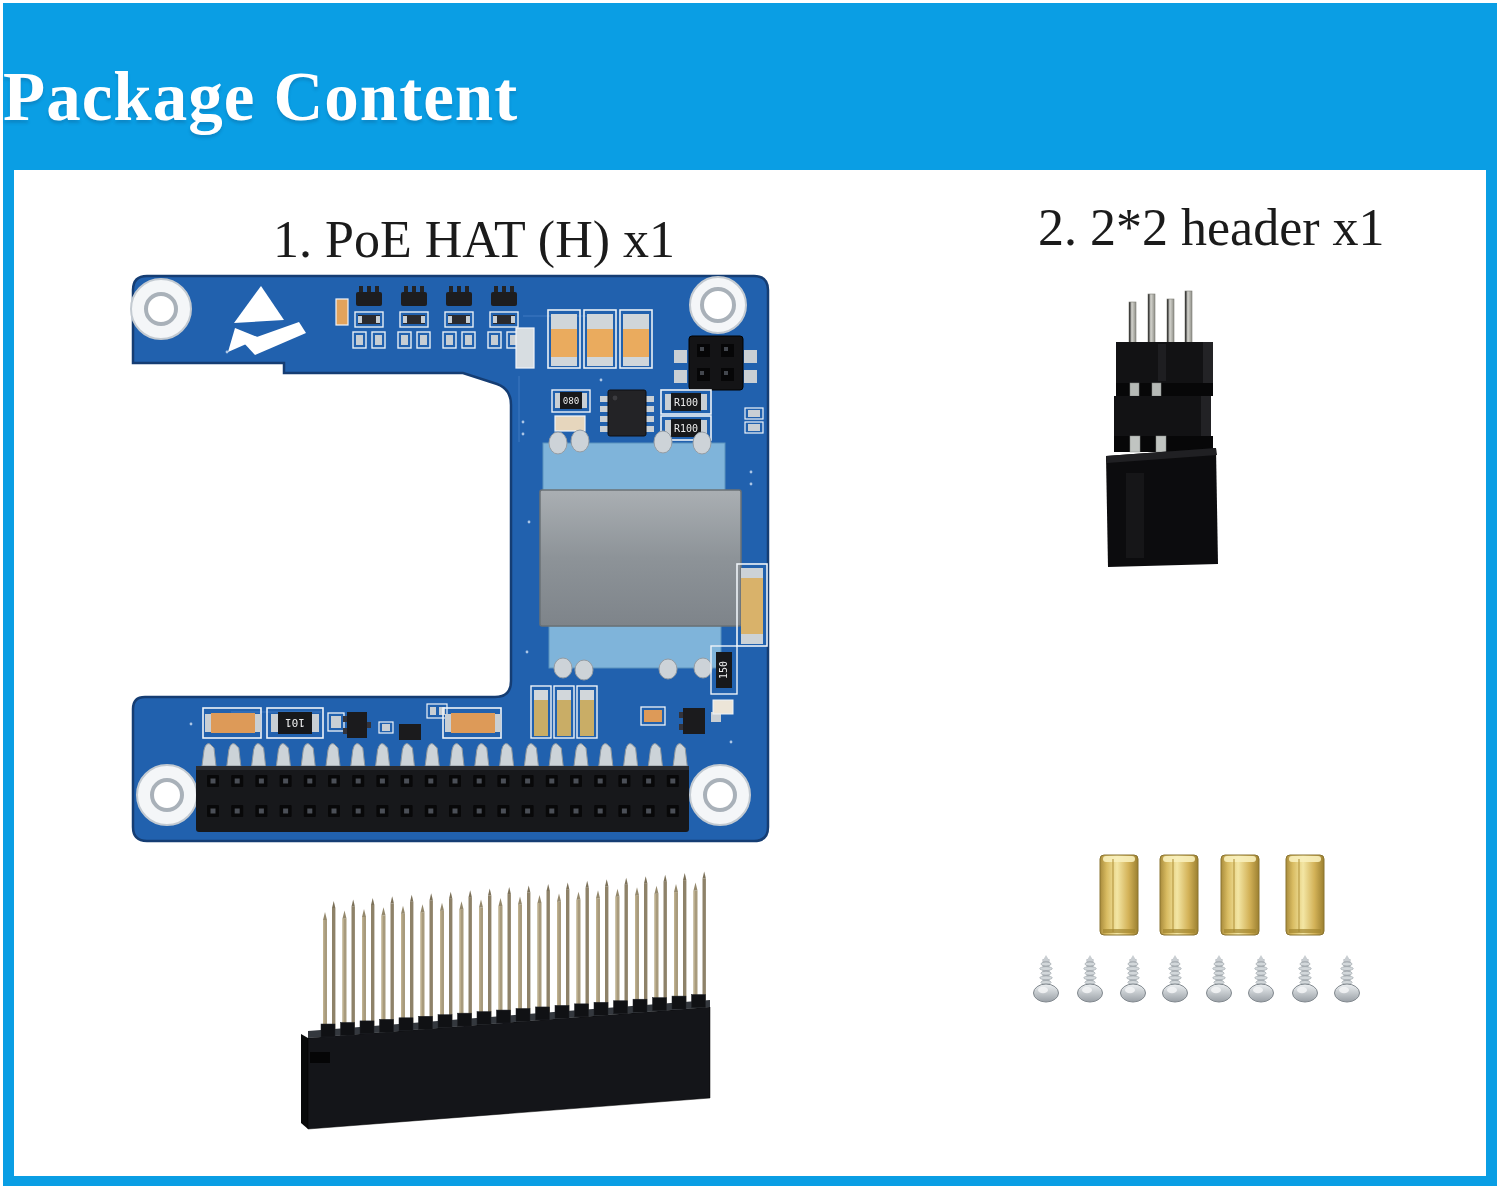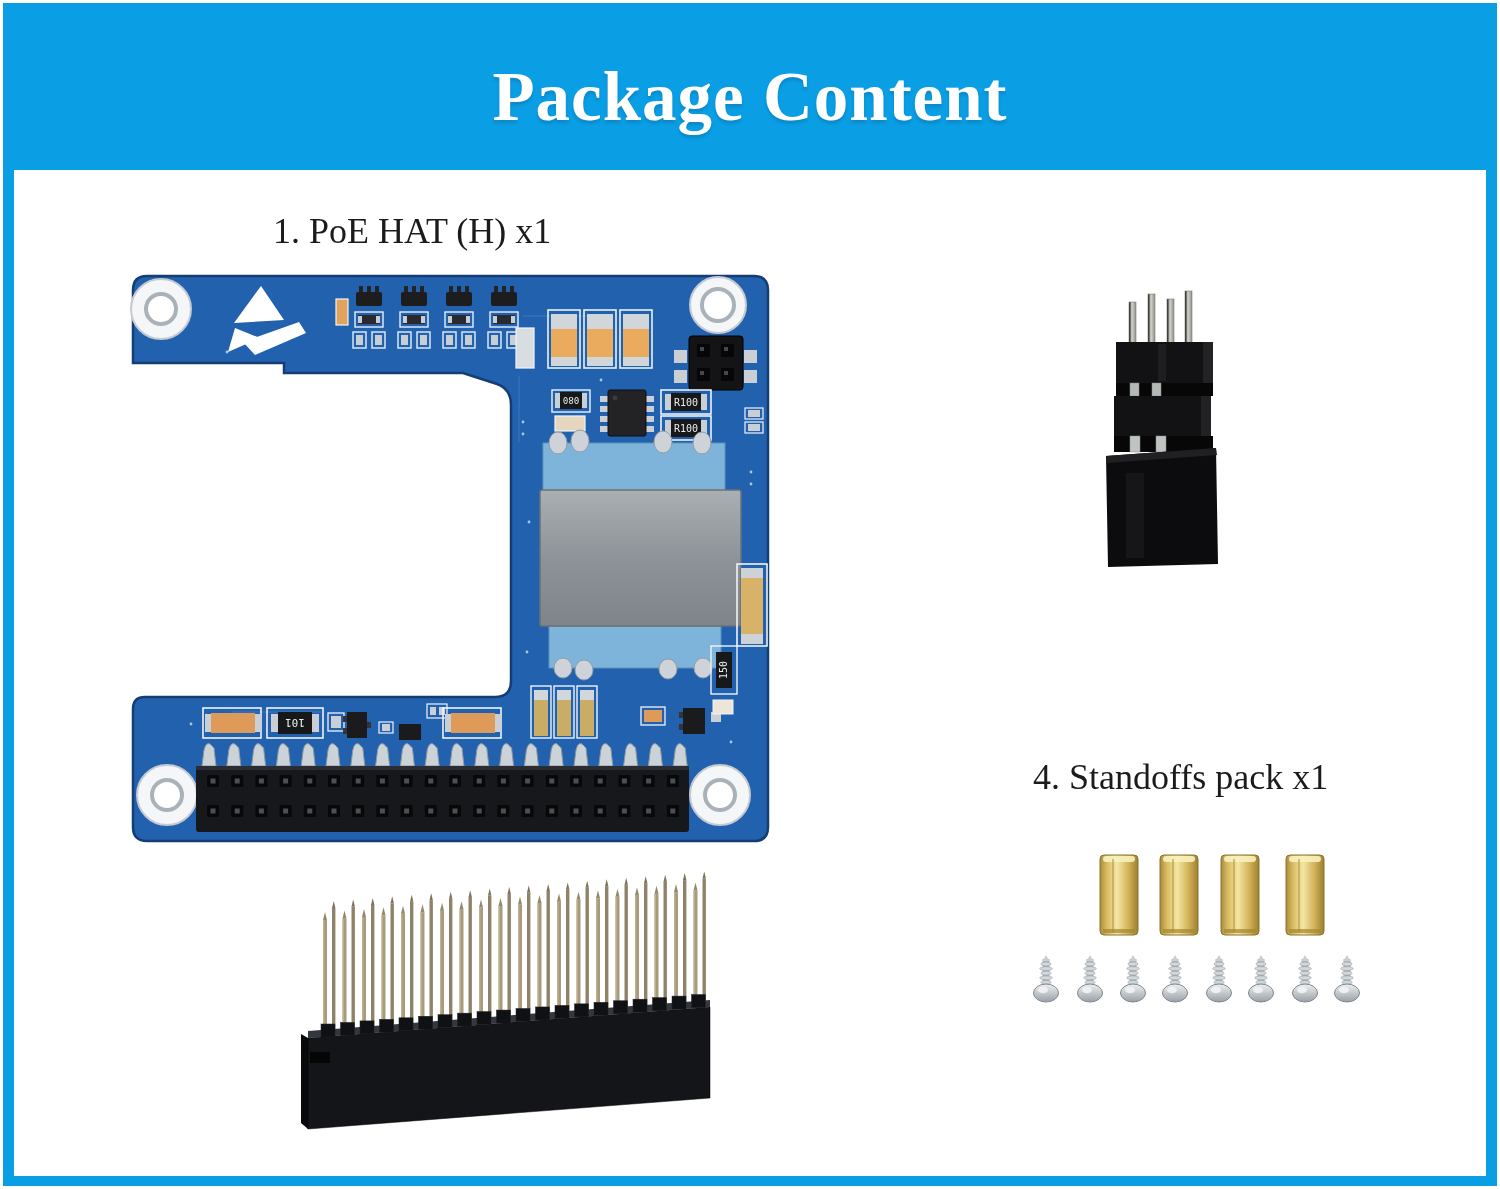--- a/index.html
+++ b/index.html
@@ -1,26 +1,26 @@
 <!DOCTYPE html>
 <html style="--accent: #0a9ee4; --banner-text: #ffffff; --label-text: #1b1b1b; --page-bg: #ffffff;"><head>
 <meta charset="utf-8">
 <style>
   *{margin:0;padding:0;box-sizing:border-box}
   html,body{width:1500px;height:1189px}
   body{position:relative;background:var(--page-bg,#fff);font-family:"Liberation Serif",serif;overflow:hidden}
   .banner{position:absolute;left:3px;right:3px;top:3px;height:167px;background:var(--accent,#0a9ee4);
-          display:flex;align-items:center;justify-content:center;padding-top:22px}
+          display:flex;align-items:center;justify-content:flex-start;padding-top:22px}
   .banner h1{font-size:69px;font-weight:bold;color:var(--banner-text,#fff);letter-spacing:1px;
              text-shadow:0 3px 3px rgba(20,60,100,.22)}
   .content{position:absolute;left:3px;right:3px;top:170px;bottom:3px;background:#fff;
            border-left:11px solid var(--accent,#0a9ee4);
            border-right:11px solid var(--accent,#0a9ee4);
            border-bottom:10px solid var(--accent,#0a9ee4)}
-  .item-label{position:absolute;font-size:36px;color:var(--label-text,#1b1b1b);white-space:nowrap}
+  .item-label{position:absolute;font-size:52px;color:var(--label-text,#1b1b1b);white-space:nowrap}
   .lbl1{left:259px;top:40px}
   .lbl2{left:1024px;top:28px}
   .lbl3{left:297px;top:666px}
   .lbl4{left:1019px;top:586px}
   svg.fig{position:absolute;overflow:visible}
   #fig-pcb{left:117px;top:102px;width:640px;height:570px}
   #fig-2x2{left:1082px;top:118px;width:130px;height:280px}
   #fig-2x20{left:282px;top:712px;width:430px;height:250px}
   #fig-standoffs{left:1015px;top:673px;width:340px;height:165px}
   .silk{font-family:"DejaVu Sans Mono",monospace;fill:#ededed}
@@ -28,21 +28,21 @@
 </head>
 <body>
 
 <div class="banner">
   <h1>Package Content</h1>
 </div>
 
 <div class="content">
 
   <div class="item-label lbl1">1. PoE HAT (H) x1</div>
-  <div class="item-label lbl4">4. Standoffs pack x1</div>
+  <div class="item-label lbl2">2. 2*2 header x1</div>
 
   <svg class="fig" id="fig-pcb" viewBox="0 0 640 570">
     <defs>
       <linearGradient id="shieldGrad" x1="0" y1="0" x2="0" y2="1">
         <stop offset="0" stop-color="#aaafb3"></stop>
           <stop offset="0.5" stop-color="#8d9398"></stop>
           <stop offset="1" stop-color="#7e848a"></stop>
       </linearGradient>
     </defs>
 

